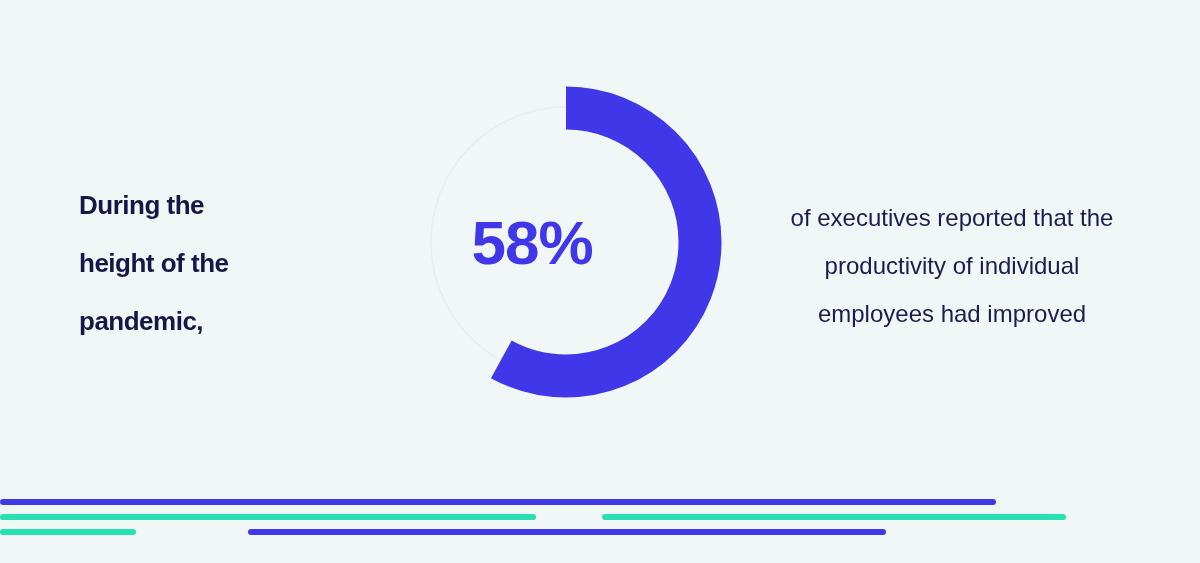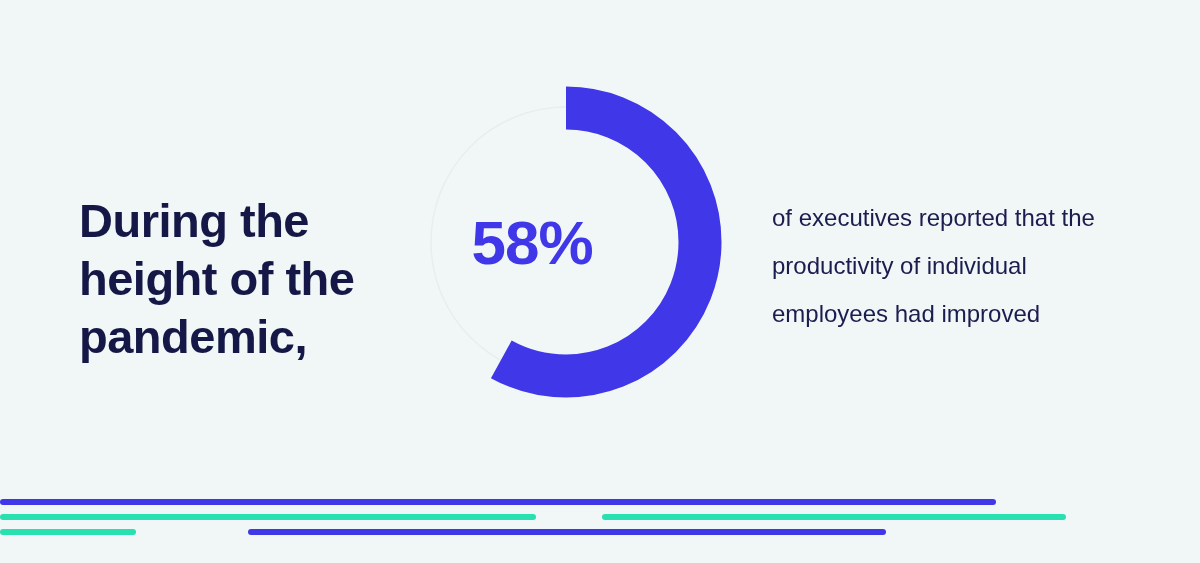--- a/index.html
+++ b/index.html
@@ -17,23 +17,23 @@
     position: relative;
     width: 1200px;
     height: 563px;
     background: #f1f7f7;
   }
 
   
   .headline {
     position: absolute;
     left: 79px;
-    top: 192px;
+    top: 176px;
     width: 330px;
-    font-size: 47px;
+    font-size: 26px;
     line-height: 58px;
     font-weight: 700;
     letter-spacing: -0.5px;
     color: #151847;
     white-space: pre-line;
   }
 
   
   .donut-wrap {
     position: absolute;
@@ -67,20 +67,21 @@
   
   .body-copy {
     position: absolute;
     left: 772px;
     top: 194px;
     width: 360px;
     font-size: 24px;
     line-height: 48px;
     font-weight: 400;
     color: #1b1d4e;
+    text-align: center;
   }
 
   
   .rule {
     position: absolute;
     height: 6px;
     border-radius: 3px;
   }
 </style>
 </head>

